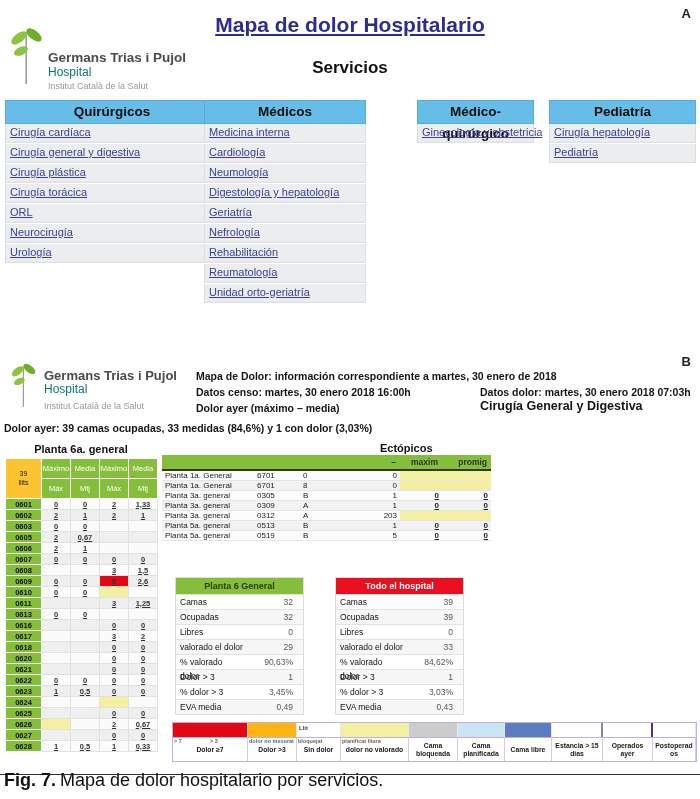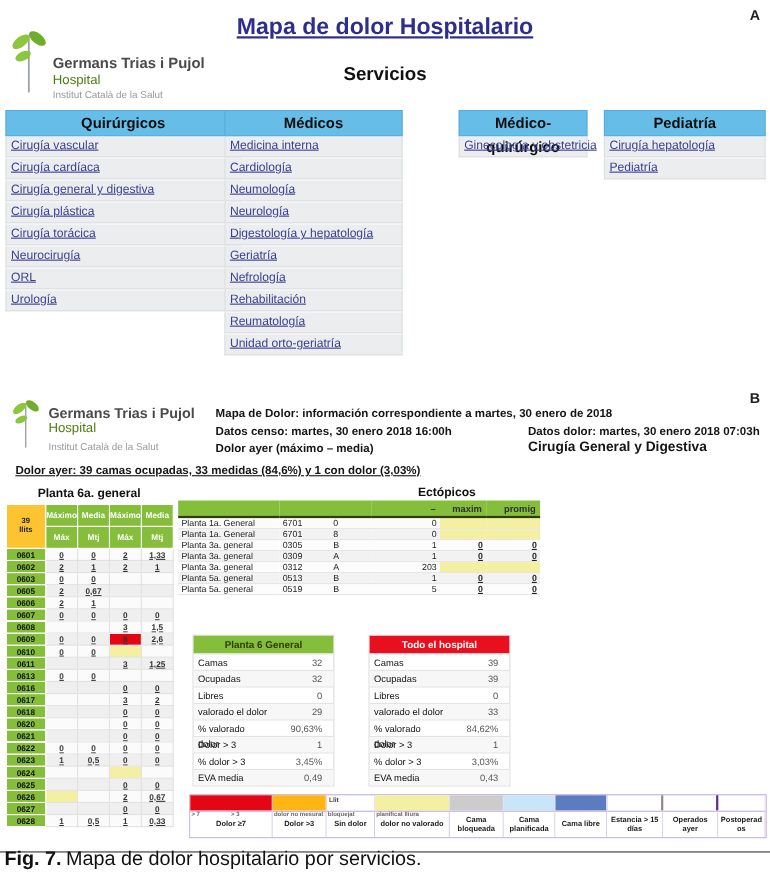--- a/index.html
+++ b/index.html
@@ -14,21 +14,21 @@
   
   #title-a{position:absolute;left:0;right:0;top:13px;text-align:center;
            font-size:21px;font-weight:bold;color:#2d2d8f;text-decoration:underline;}
   #subtitle-a{position:absolute;left:0;right:0;top:58px;text-align:center;
               font-size:17px;font-weight:bold;color:#111;}
 
   .logo{position:absolute;}
   #logo-a{left:10px;top:26px;width:190px;height:66px;}
   #logo-b{left:10px;top:362px;width:190px;height:52px;}
   .logo .lname{position:absolute;font-weight:bold;color:#4a4a4a;white-space:nowrap;}
-  .logo .ltype{position:absolute;color:#4d7c0f;}
+  .logo .ltype{position:absolute;color:#0f766e;}
   .logo .lorg{position:absolute;color:#9a9a9a;}
   #logo-a .lname{left:38px;top:24px;font-size:13.5px;}
   #logo-a .ltype{left:38px;top:39px;font-size:12px;}
   #logo-a .lorg{left:38px;top:55px;font-size:9px;}
   #logo-b .lname{left:34px;top:6px;font-size:13px;}
   #logo-b .ltype{left:34px;top:20px;font-size:12px;}
   #logo-b .lorg{left:34px;top:39px;font-size:9px;}
 
   #service-columns{position:absolute;left:0;top:100px;width:700px;}
   .servcol{position:absolute;top:0;}
@@ -43,31 +43,31 @@
             padding:1px 4px 2px;font-size:11px;color:#3a3f94;
             text-decoration:underline;white-space:nowrap;cursor:pointer;}
 
   
   .binfo{position:absolute;font-weight:bold;color:#151515;white-space:nowrap;}
   #info1{left:196px;top:370px;font-size:10.5px;}
   #censo{left:196px;top:386px;font-size:10.5px;}
   #ddolor{left:480px;top:386px;font-size:10.5px;}
   #dayer{left:196px;top:402px;font-size:10.5px;}
   #bservice{left:480px;top:399px;font-size:12.5px;}
-  #bsummary{left:14px;top:422px;font-size:10.5px;text-decoration:underline;}
+  #bsummary{left:4px;top:422px;font-size:10.5px;}
 
   
   #ward-title{position:absolute;left:5px;top:443px;width:152px;text-align:center;
               font-size:11px;font-weight:bold;}
   #ward-wrap{position:absolute;left:5px;top:458px;}
   table.ward{border-collapse:collapse;table-layout:fixed;}
   .ward col.c-room{width:36px;} .ward col.c-v{width:29px;}
   .ward th,.ward td{padding:0;text-align:center;overflow:hidden;}
   .ward thead th{background:#85be3a;color:#fff;font-size:7.5px;height:19px;
-                 border:1px solid #fff;font-weight:bold;}
+                 border:1px solid #fff;font-weight:normal;}
   .ward thead th.beds{background:#fdc432;color:#222;font-size:7px;
                       white-space:pre-line;line-height:1.2;}
   .ward tbody th{background:#85be3a;color:#101010;font-size:7.5px;height:10px;
                  border:1px solid #fff;font-weight:bold;}
   .ward tbody td{font-size:7.5px;height:10px;color:#333;border:1px solid #e2e2e2;}
   .ward tbody tr:nth-child(odd) td{background:#fbfbfb;}
   .ward tbody tr:nth-child(even) td{background:#efefef;}
   .ward td.val{text-decoration:underline;font-weight:bold;}
   td.cell-red{background:#e30613 !important;}
   td.cell-yellow{background:#f4f0a1 !important;}
@@ -145,35 +145,33 @@
     <div class="ltype">Hospital</div>
     <div class="lorg">Institut Català de la Salut</div>
   </div>
 
   <div id="title-a">Mapa de dolor Hospitalario</div>
   <div id="subtitle-a">Servicios</div>
 
   <div id="service-columns">
       <div class="servcol servcol-0">
         <div class="servhead">Quirúrgicos</div>
-        <a class="servitem">Cirugía vascular</a>
         <a class="servitem">Cirugía cardíaca</a>
         <a class="servitem">Cirugía general y digestiva</a>
         <a class="servitem">Cirugía plástica</a>
         <a class="servitem">Cirugía torácica</a>
+        <a class="servitem">ORL</a>
         <a class="servitem">Neurocirugía</a>
-        <a class="servitem">ORL</a>
         <a class="servitem">Urología</a>
       </div>
       <div class="servcol servcol-1">
         <div class="servhead">Médicos</div>
         <a class="servitem">Medicina interna</a>
         <a class="servitem">Cardiología</a>
         <a class="servitem">Neumología</a>
-        <a class="servitem">Neurología</a>
         <a class="servitem">Digestología y hepatología</a>
         <a class="servitem">Geriatría</a>
         <a class="servitem">Nefrología</a>
         <a class="servitem">Rehabilitación</a>
         <a class="servitem">Reumatología</a>
         <a class="servitem">Unidad orto-geriatría</a>
       </div>
       <div class="servcol servcol-2">
         <div class="servhead">Médico-quirúrgico</div>
         <a class="servitem">Ginecología y obstetricia</a>

